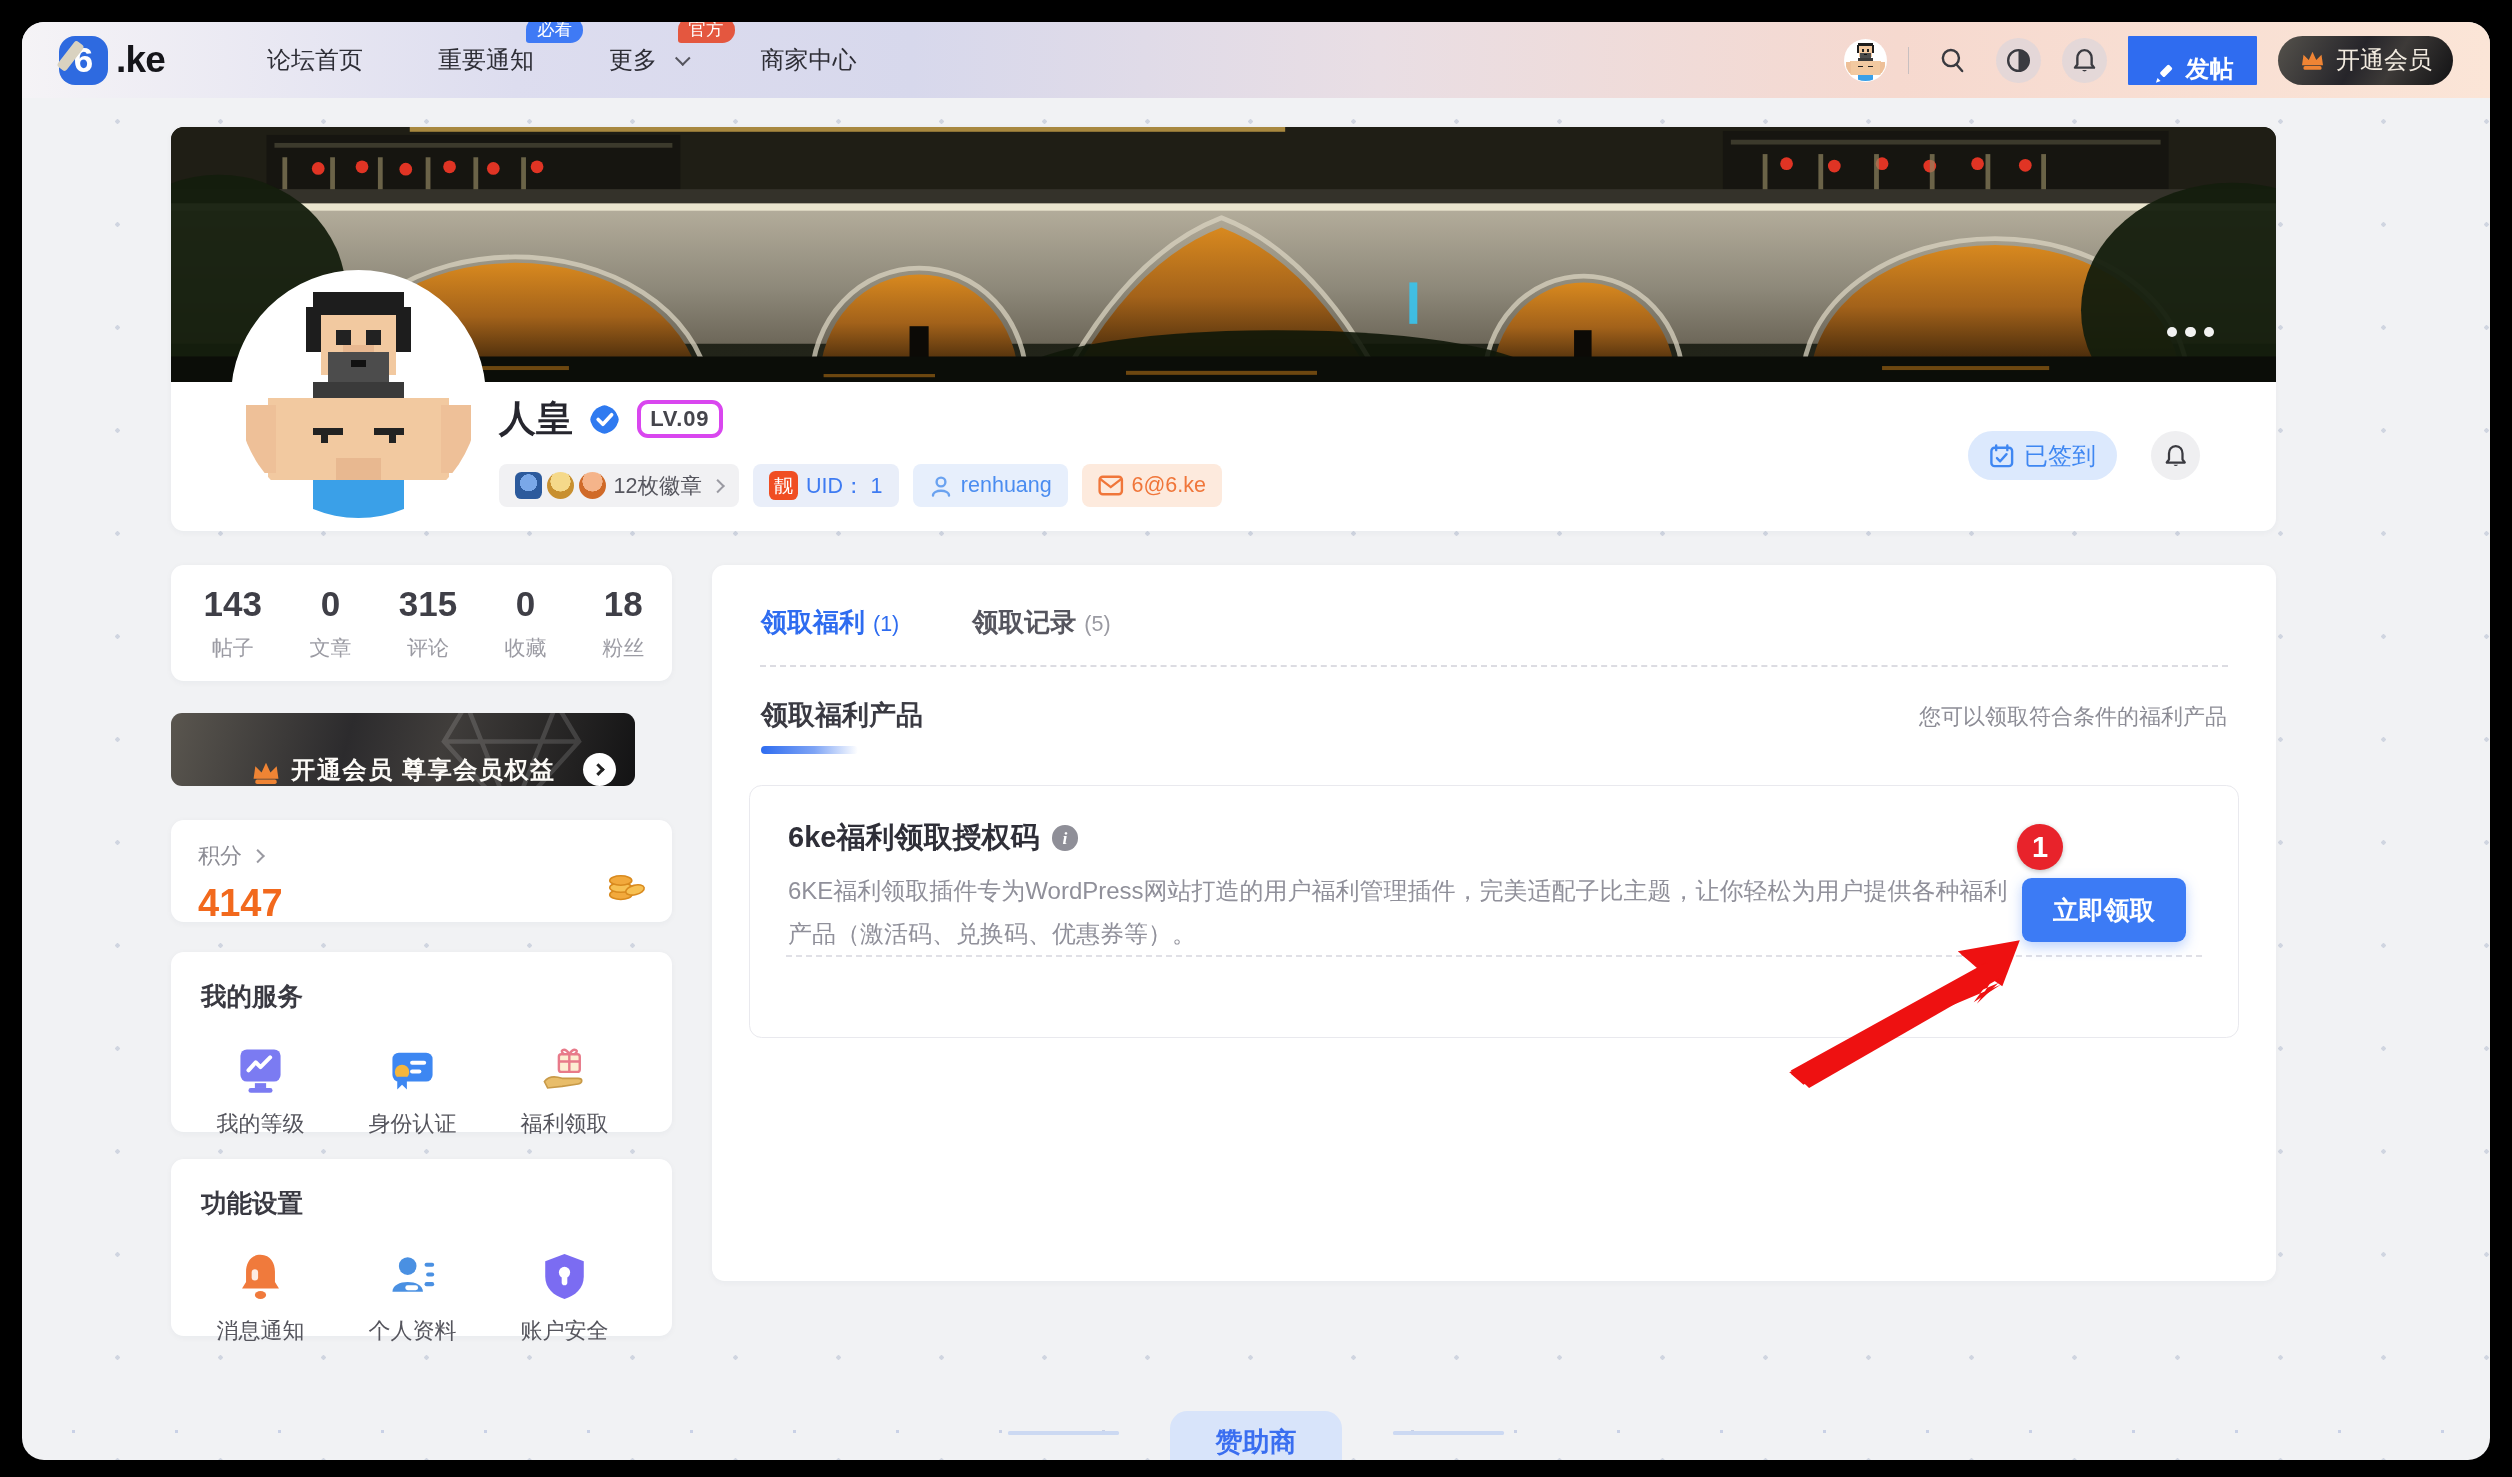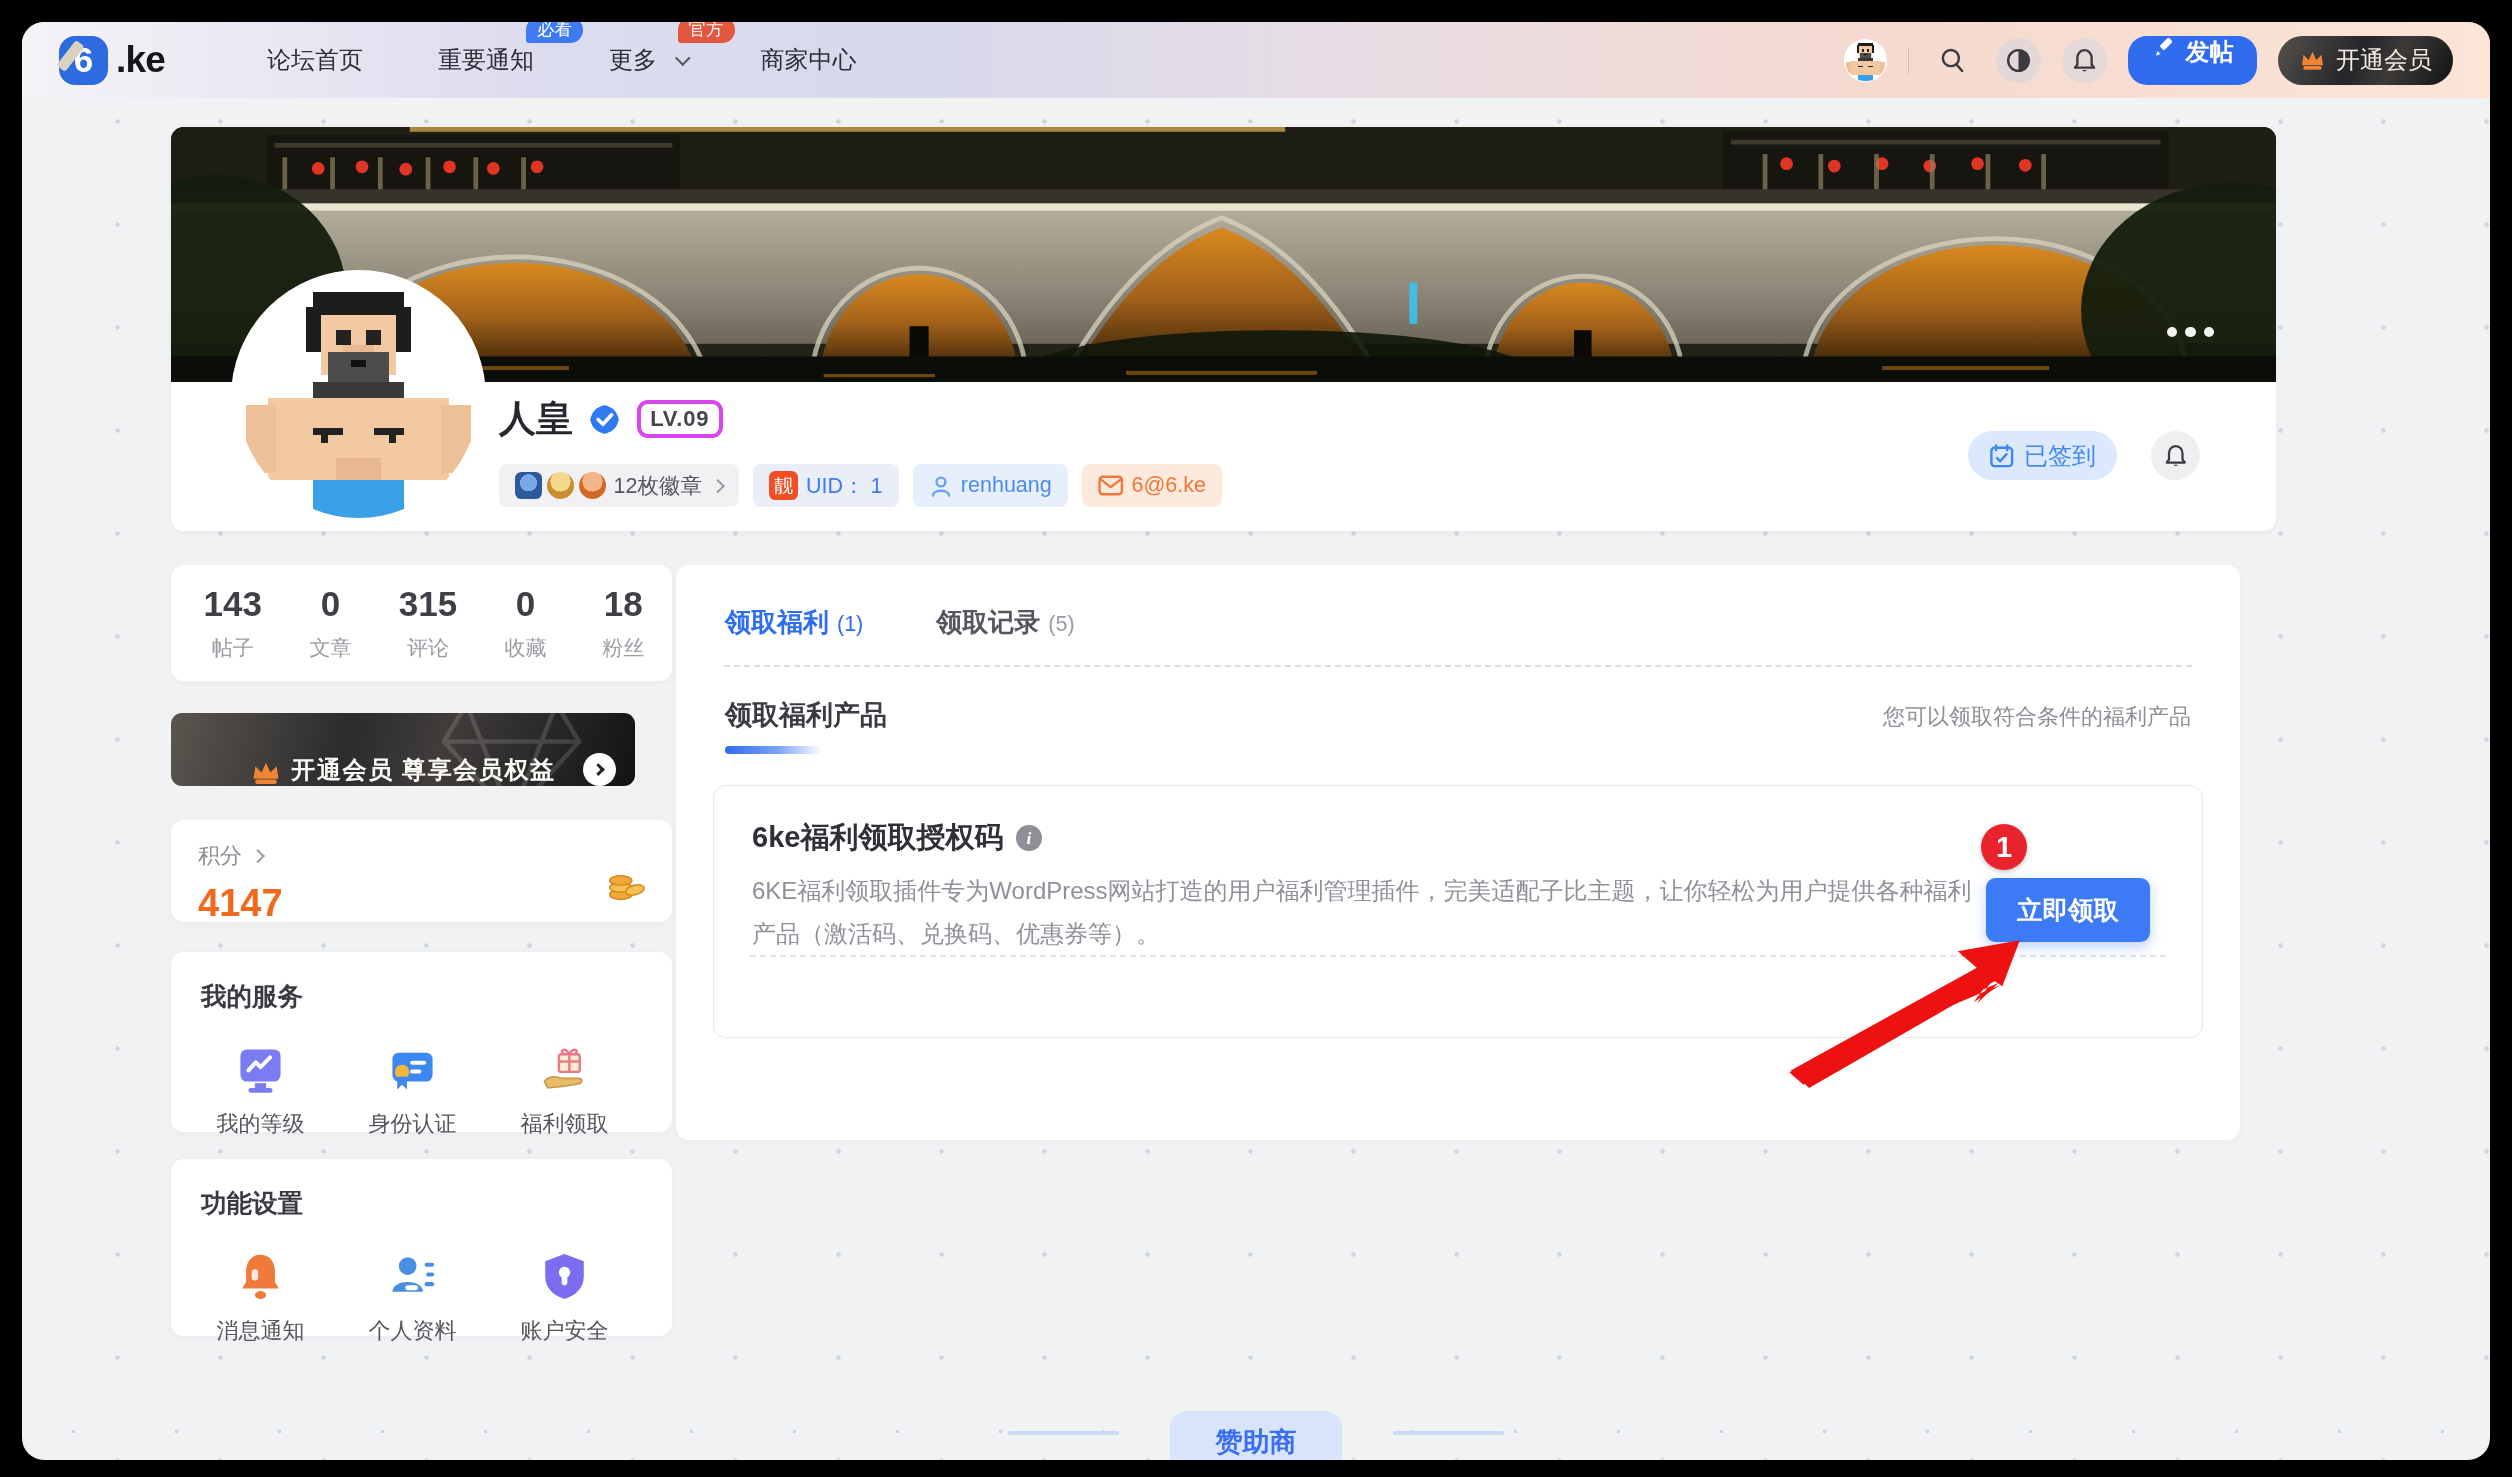--- a/index.html
+++ b/index.html
@@ -31,22 +31,22 @@
   .nav-badge.red  { background:#e4573f; }
   .chev-down { width:11px; height:11px; border-right:2.4px solid #55555e; border-bottom:2.4px solid #55555e;
     transform:rotate(45deg) translateY(-3.2px); }
   .top-right { margin-left:auto; margin-right:37px; display:flex; align-items:center; gap:21px; }
   .mini-avatar { width:43px; height:43px; border-radius:50%; overflow:hidden; background:#fff; cursor:pointer;
     border:1.6px solid #ffffffaa; }
   .top-divider { width:1.6px; height:27px; background:#c8bfc0; }
   .icon-btn { width:45px; height:45px; border-radius:50%; display:flex; align-items:center; justify-content:center;
     cursor:pointer; }
   .icon-btn.bg { background:rgba(221,214,218,.75); }
-  .post-btn { height:49px; padding:0 24px; border-radius:19px; background:#2f6cf0; color:#fff; font-size:24px;
-    font-weight:bold; display:flex; align-items:flex-start; gap:11px; cursor:pointer; border:none; }
+  .post-btn { height:49px; padding:0 24px; border-radius:1px; background:#2f6cf0; color:#fff; font-size:24px;
+    font-weight:bold; display:flex; align-items:flex-end; gap:11px; cursor:pointer; border:none; }
   .vipbar-btn { height:49px; padding:0 21px; border-radius:25px; color:#f3ece1; font-size:24px;
     background:linear-gradient(120deg,#55524c 0%,#26252a 45%,#3d3a38 65%,#121214 100%);
     display:flex; align-items:center; gap:9.6px; cursor:pointer; border:none; }
 
   
   .profile-card { position:absolute; left:149px; top:105px; width:2105px; height:404px; background:#fff;
     border-radius:12.7px; box-shadow:0 1.6px 6.4px rgba(30,40,70,.04); }
   .banner { position:absolute; left:0; top:0; width:2105px; height:255px; border-radius:12.7px 12.7px 0 0;
     overflow:hidden; }
   .banner svg { display:block; width:100%; height:100%; }
@@ -102,21 +102,21 @@
   .coins { position:absolute; right:24px; bottom:21px; }
   .svc-card { padding:27px 30px; }
   .services-card { top:930px; height:180px; }
   .settings-card { top:1137px; height:177px; }
   .svc-title { font-size:25.5px; font-weight:bold; color:#3a3a42; }
   .svc-items { display:flex; gap:33px; margin-top:29px; }
   .svc-item { width:119px; display:flex; flex-direction:column; align-items:center; gap:12.7px; cursor:pointer; }
   .svc-item span { font-size:22px; color:#55555d; }
 
   
-  .main-card { position:absolute; left:654px; top:543px; width:1564px; height:575px; background:#fff;
+  .main-card { position:absolute; left:690px; top:543px; width:1564px; height:716px; background:#fff;
     border-radius:12.7px; box-shadow:0 1.6px 6.4px rgba(30,40,70,.04); }
   .tabs { position:absolute; left:49px; top:40px; display:flex; gap:73px; align-items:baseline; }
   .tab { display:flex; gap:8px; align-items:baseline; cursor:pointer; }
   .tab .t { font-size:26px; font-weight:bold; color:#55555e; }
   .tab .c { font-size:21.5px; color:#9a9aa2; }
   .tab.active .t, .tab.active .c { color:#2e6cf0; }
   .tabs-divider { position:absolute; left:48px; right:48px; top:100px; border-top:2.4px dashed #dcdce2; }
   .head-row { position:absolute; left:49px; right:49px; top:132px; display:flex; justify-content:space-between;
     align-items:baseline; }
   .head-title { font-size:27px; font-weight:bold; color:#3a3a42; }

